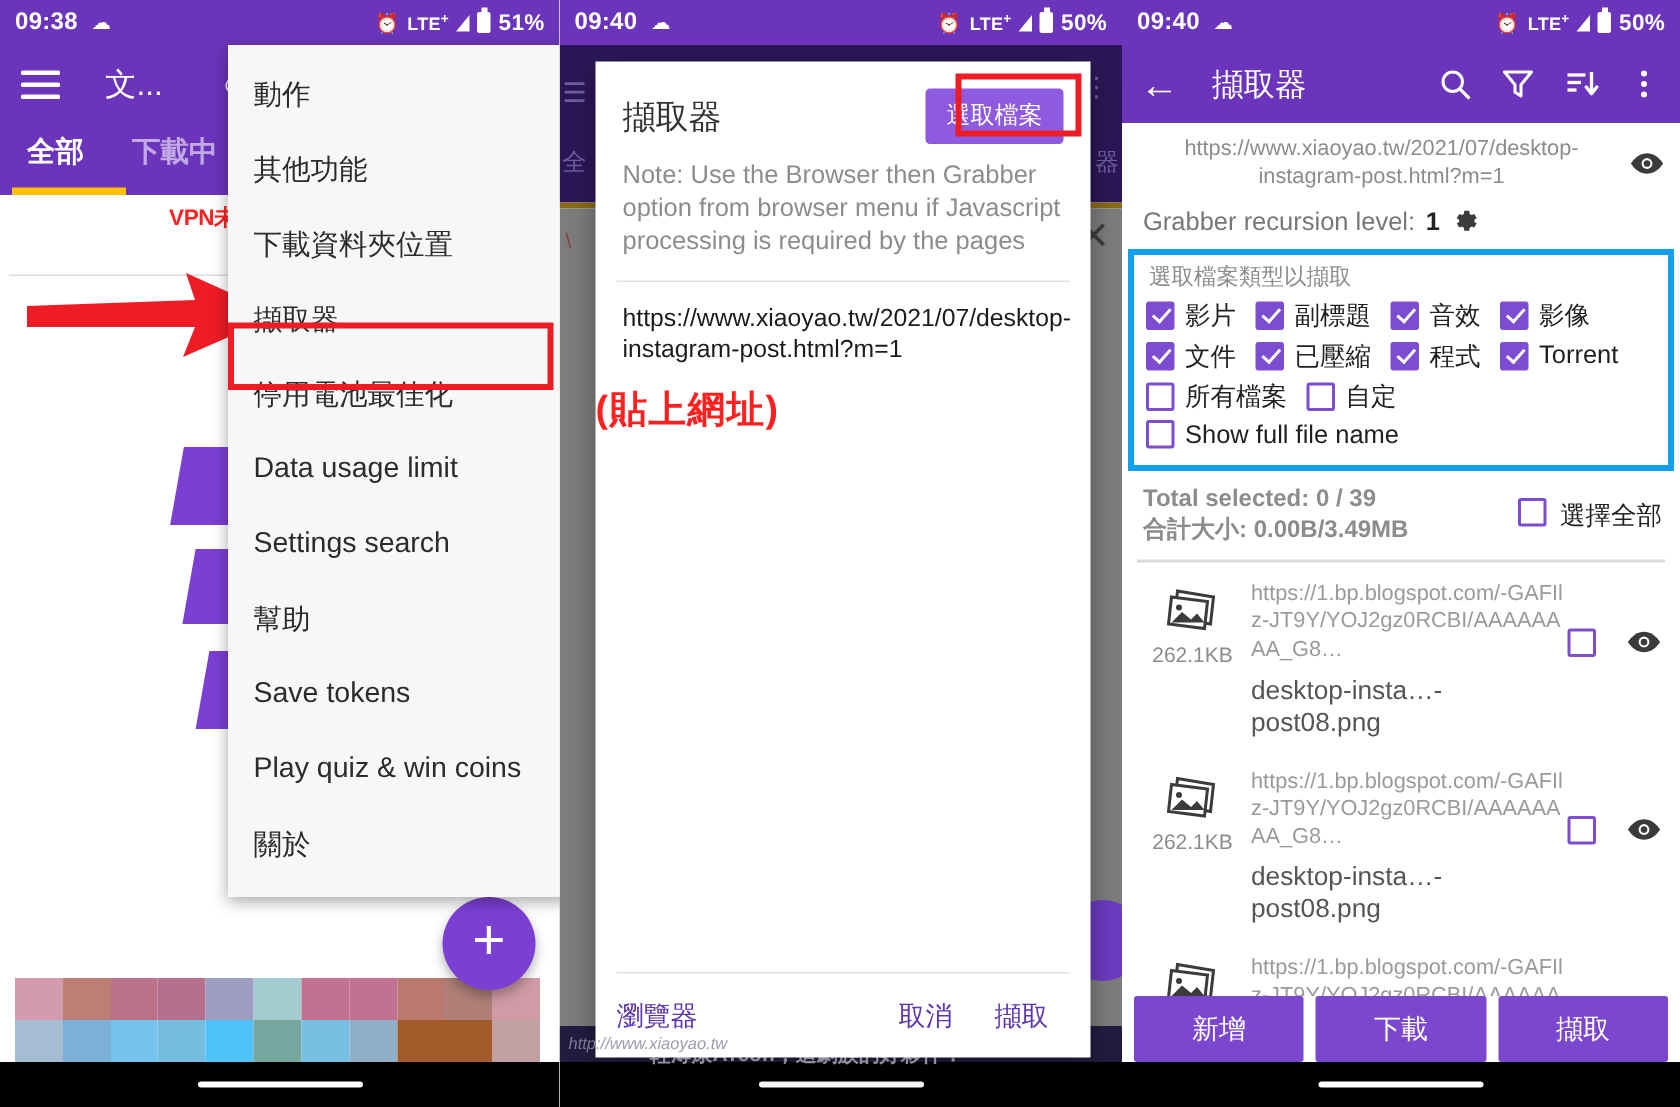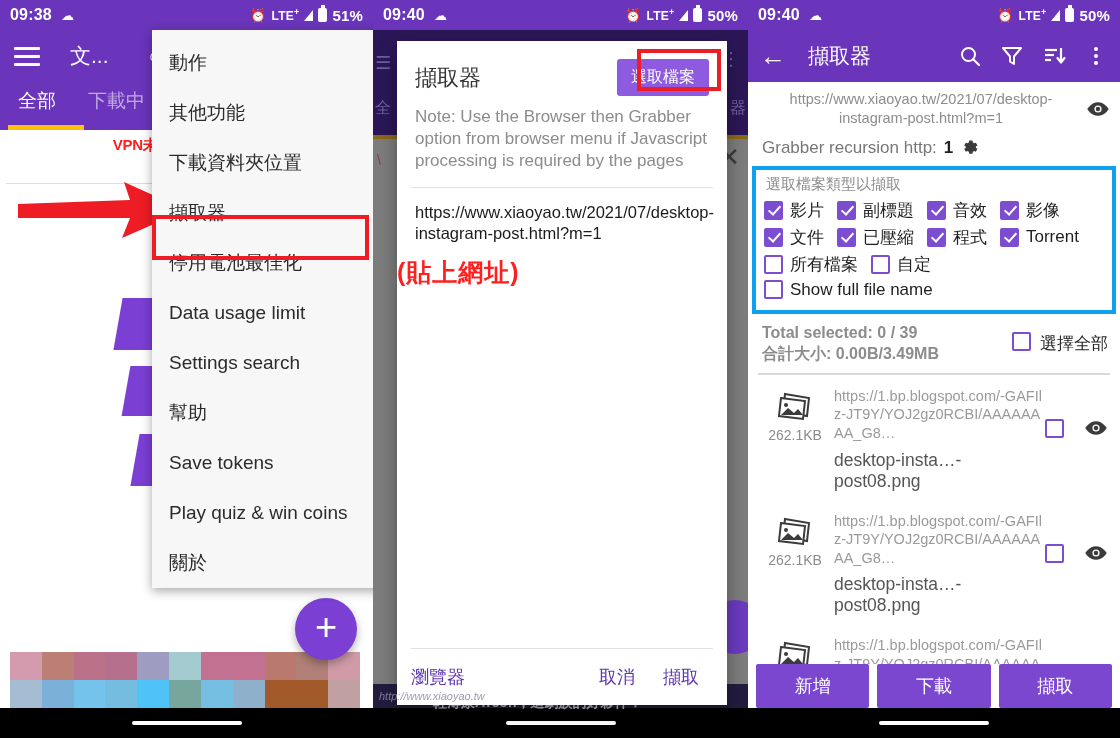--- a/index.html
+++ b/index.html
@@ -44,21 +44,21 @@
   .sb-pct { font-size: 15px; }
 
   
   .appbar1 { height: 52px; background: #6a35ba; display: flex; align-items: center; padding: 0 14px; color: #fff; }
   .hamb { width: 26px; }
   .hamb span { display: block; height: 3px; background: #fff; margin: 5px 0; border-radius: 1px; }
   .ab1-title { margin-left: 30px; font-size: 21px; }
   .ab1-search { margin-left: 40px; font-size: 23px; }
 
   .tabs1 { height: 48px; background: #6a35ba; display: flex; align-items: flex-start; color: #fff; position: relative; }
-  .tab1 { font-size: 19px; padding: 6px 14px 0 18px; }
+  .tab1 { font-size: 19px; padding: 6px 14px 0 18px; font-weight: bold; }
   .tab1.dim { color: #c2a8e4; }
   .tabunder { position: absolute; left: 8px; bottom: 0; width: 76px; height: 5px; background: #ffc107; }
 
   .vpnbar { padding: 6px 8px 8px; text-align: center; }
   .vpnbar .l1 { color: #ff1f1f; font-size: 15px; font-weight: bold; letter-spacing: -0.3px;}
   .vpnbar .l2 { color: #ff1f1f; font-size: 15px; font-weight: bold; }
   .vpn-div { height: 1px; background: #dcdcdc; margin: 3px 6px 0; }
 
   
   .ribbon { position: absolute; background: #7b3fd4; }
@@ -66,21 +66,21 @@
   .rb2 { left: 126px; top: 366px; width: 54px; height: 50px; transform: skewX(-10deg); }
   .rb3 { left: 135px; top: 434px; width: 46px; height: 52px; transform: skewX(-10deg); }
 
   
   .arrow { position: absolute; left: 18px; top: 180px; width: 170px; height: 60px; }
 
   
   .menu {
     position: absolute; left: 152px; top: 30px; width: 253px;
     background: #f7f7f7; box-shadow: 0 3px 10px rgba(0,0,0,.35);
-    padding: 8px 0 0; z-index: 5;
+    padding: 8px 0 10px; z-index: 5;
   }
   .mi {
     display: flex; align-items: center; height: 50px;
     padding: 0 14px 0 17px; font-size: 19px; color: #2b2b2b; white-space: nowrap;
   }
   .mi .caret {
     margin-left: auto; width: 0; height: 0;
     border-top: 6px solid transparent; border-bottom: 6px solid transparent;
     border-left: 8px solid #606060;
   }
@@ -410,21 +410,21 @@
     <div class="urlrow">
       <div class="urltext">https://www.xiaoyao.tw/2021/07/desktop-instagram-post.html?m=1</div>
       <svg class="eye" viewBox="0 0 28 18">
           <path d="M14 1 C6 1 1.5 9 1.5 9 C1.5 9 6 17 14 17 C22 17 26.5 9 26.5 9 C26.5 9 22 1 14 1 Z" fill="#3b3b3b"></path>
           <circle cx="14" cy="9" r="4.2" fill="#fff"></circle>
           <circle cx="14" cy="9" r="2.6" fill="#3b3b3b"></circle>
         </svg>
     </div>
 
     <div class="recursion">
-      <span>Grabber recursion http:</span>
+      <span>Grabber recursion level:</span>
       <b>1</b>
       <svg style="width:20px;height:20px" viewBox="0 0 24 24">
           <path d="M12 8.3a3.7 3.7 0 100 7.4 3.7 3.7 0 000-7.4zm9 4.7l-1.9-1.1a7.3 7.3 0 000-1.8L21 9l-2-3.4-2.1.8a7.4 7.4 0 00-1.6-.9L15 3H11l-.3 2.5c-.6.2-1.1.5-1.6.9L7 5.6 5 9l1.9 1.1a7.3 7.3 0 000 1.8L5 13l2 3.4 2.1-.8c.5.4 1 .7 1.6.9L11 19h4l.3-2.5c.6-.2 1.1-.5 1.6-.9l2.1.8L21 13z" fill="#3b3b3b"></path>
         </svg>
     </div>
 
     <div class="typebox">
       <div class="hint">選取檔案類型以擷取</div>
       <div class="cbrow">
         <div class="cbitem">

